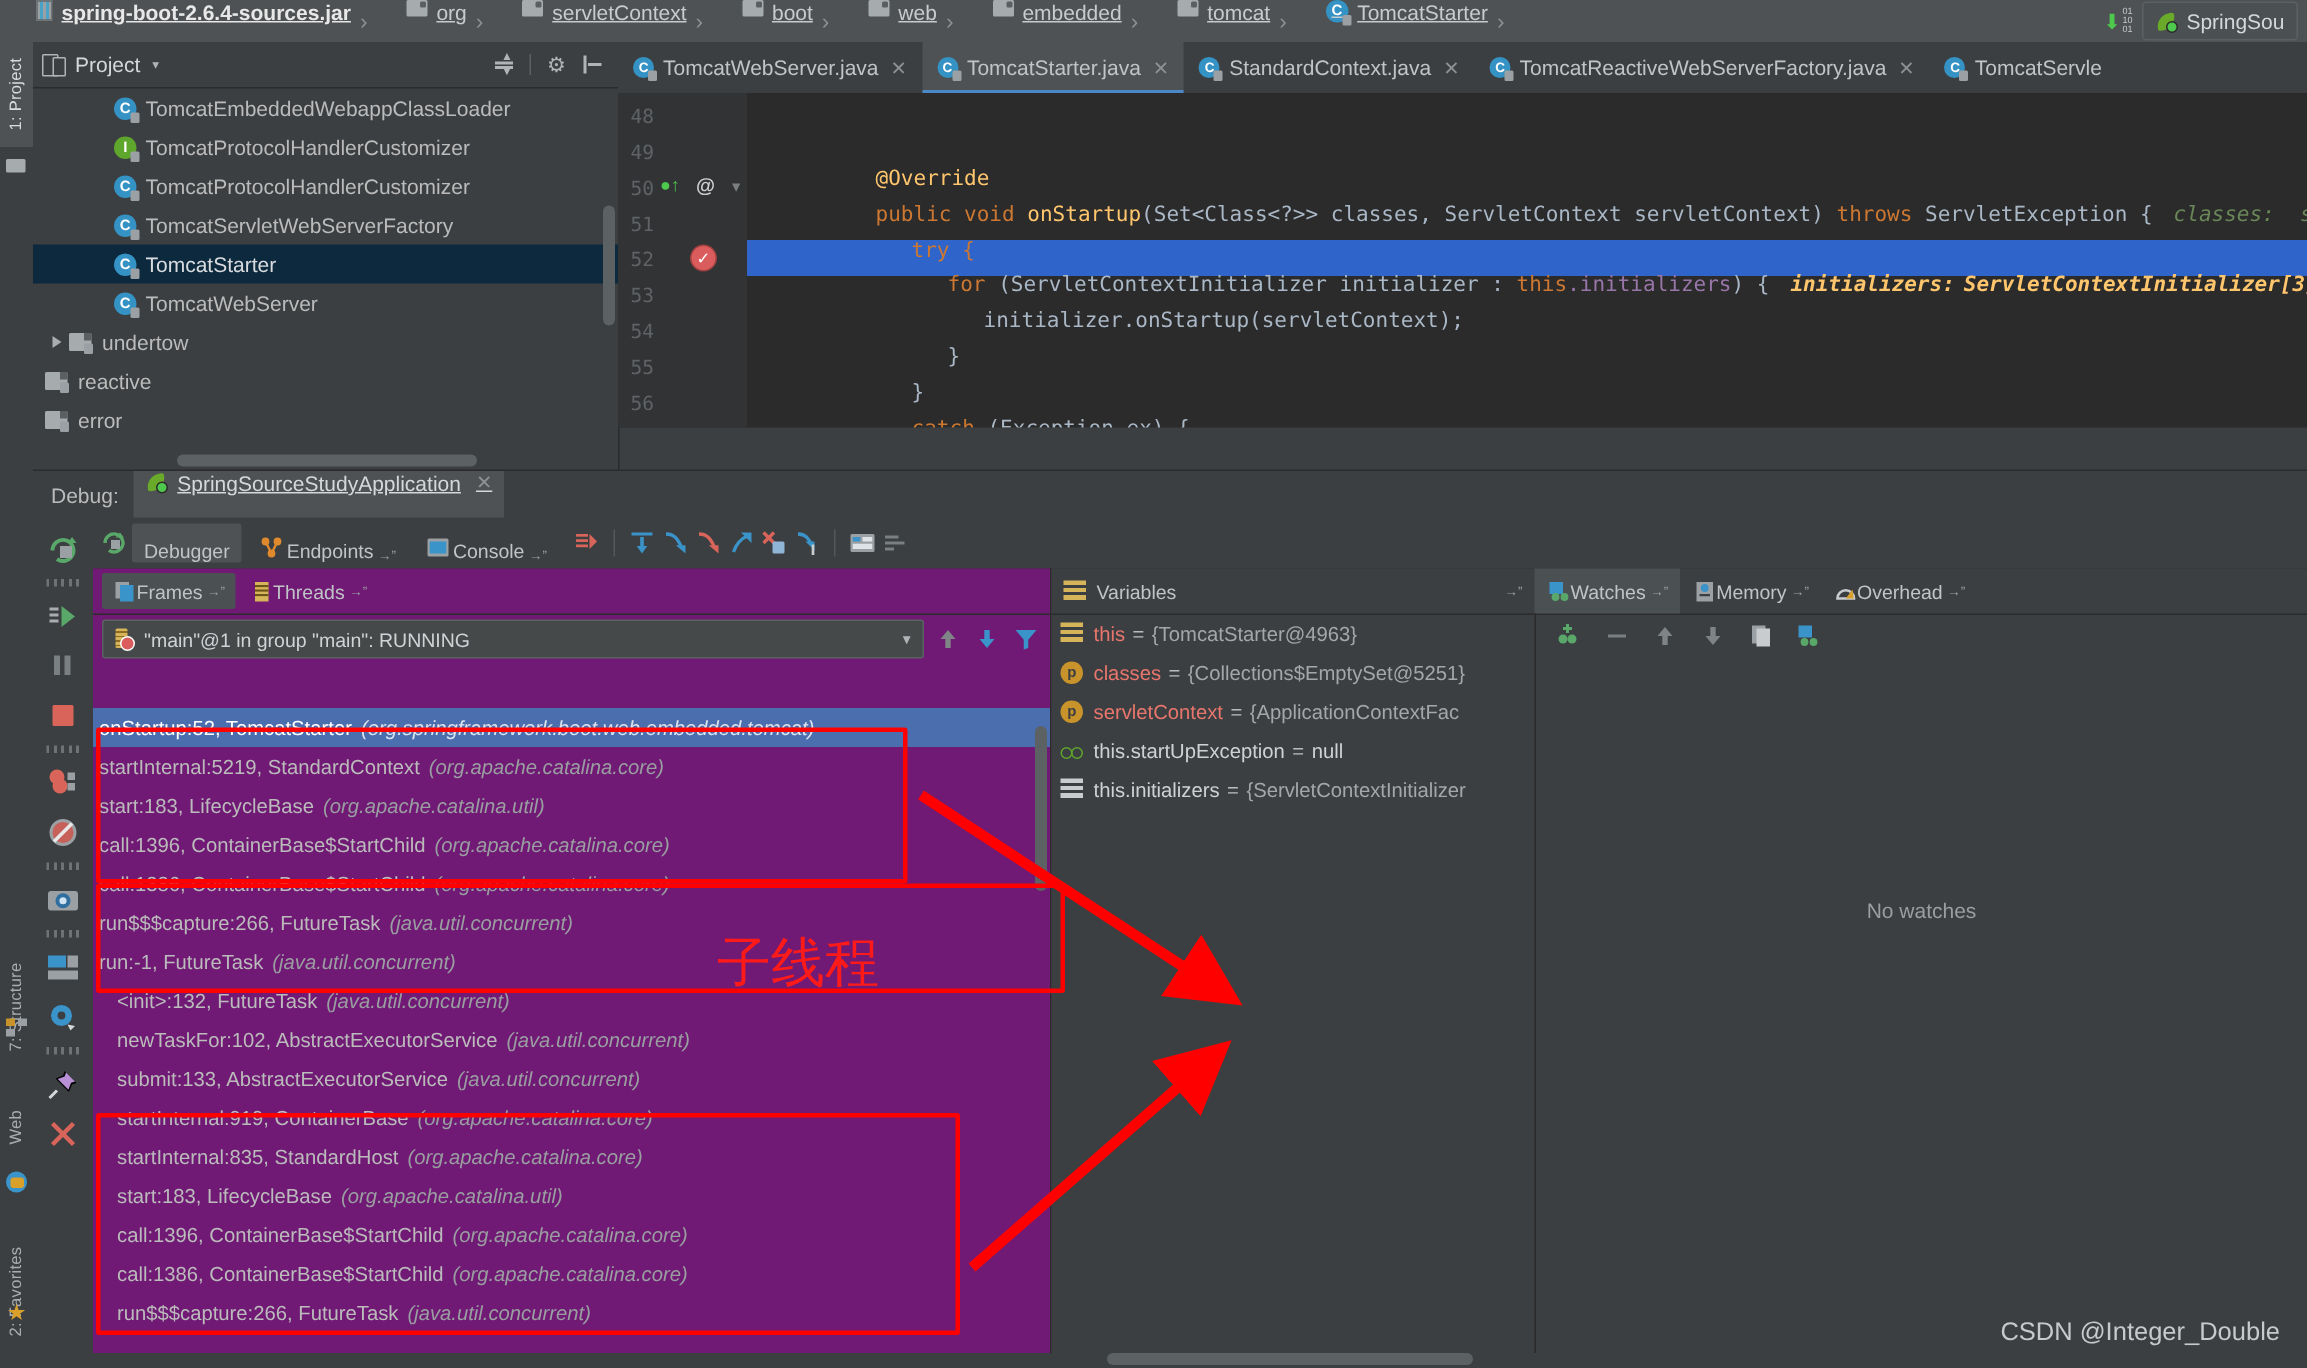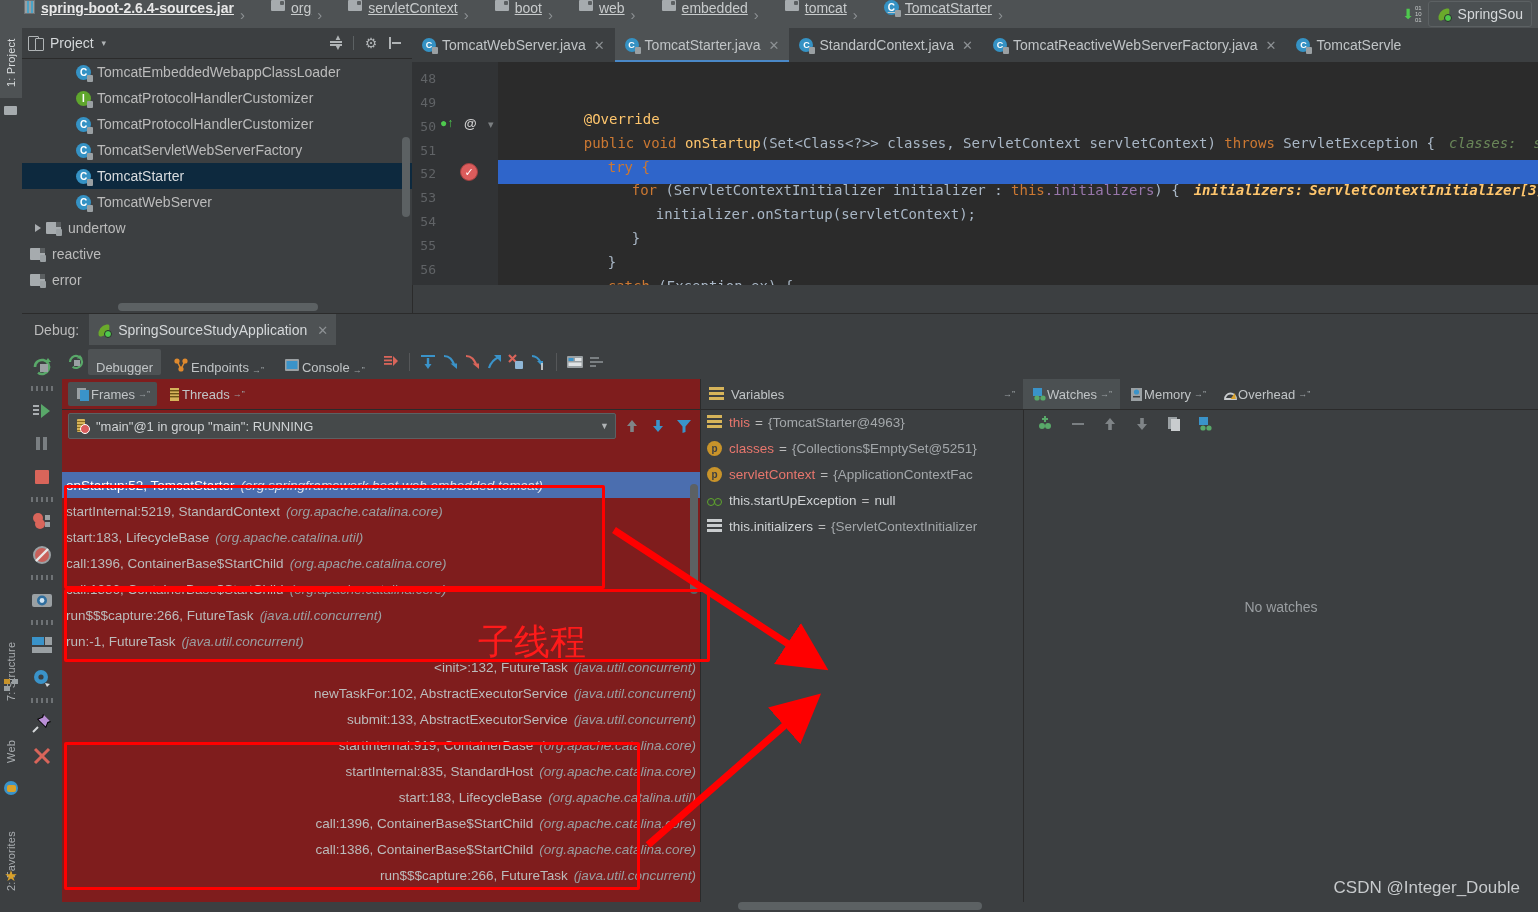--- a/index.html
+++ b/index.html
@@ -86,53 +86,53 @@
   .hint{color:#6a8759;font-style:italic;}
   .hintv{color:#ffc66d;font-style:italic;font-weight:bold;}
   .gut-bp{position:absolute;width:16px;height:16px;border-radius:50%;background:#db5c5c;border:1px solid #a04040;display:flex;align-items:center;justify-content:center;color:#fff;font-size:11px;}
   .gut-impl{position:absolute;color:#4ec94e;font-size:12px;font-weight:bold;}
   .gut-at{position:absolute;color:#d0d0d0;font-size:13px;font-weight:bold;}
   .fold{position:absolute;color:#7b7f81;font-size:11px;}
 
   
   #debug-titlebar{position:absolute;left:22px;top:313px;right:0;height:32px;background:#3c3f41;border-top:1px solid #2b2b2b;display:flex;align-items:center;}
   #debug-label{padding:0 10px 0 12px;font-size:14px;color:#bbbbbb;}
-  #debug-session-tab{display:flex;align-items:center;height:32px;padding:0 8px;background:#4e5254;font-size:14px;color:#d5d8da;}
+  #debug-session-tab{display:flex;height:32px;padding:0 8px;background:#4e5254;font-size:14px;color:#d5d8da;text-decoration:underline;}
   #debug-session-tab .etab-x{margin-left:10px;}
 
   #debug-toolbar{position:absolute;left:62px;top:345px;right:0;height:34px;background:#3c3f41;display:flex;align-items:center;gap:2px;border-bottom:1px solid #2b2b2b;}
   .dtab{display:flex;align-items:flex-end;height:26px;padding:0 8px;font-size:13px;color:#c0c4c6;border-radius:2px;}
   .dtab.active{background:#4e5254;}
   .dt-sep{width:1px;height:18px;background:#555759;margin:0 6px;}
   .tb-ico{width:20px;height:20px;display:flex;align-items:center;justify-content:center;font-size:15px;}
 
   
   #debug-rail{position:absolute;left:22px;top:345px;width:40px;bottom:0;background:#3c3f41;border-right:1px solid #2b2b2b;display:flex;flex-direction:column;align-items:center;padding-top:8px;gap:7px;}
   .rail-ico{width:26px;height:26px;display:flex;align-items:center;justify-content:center;}
   .rail-dots{width:22px;height:5px;background:repeating-linear-gradient(90deg,#6e7275 0 2px,transparent 2px 5px);}
 
   
-  #frames-panel{position:absolute;left:62px;top:379px;width:638px;bottom:0;background:#7f1d1d;border-right:1px solid #2b2b2b;}
+  #frames-panel{position:absolute;left:62px;top:379px;width:638px;bottom:0;background:#701a75;border-right:1px solid #2b2b2b;}
   #frames-tabs{height:30px;display:flex;align-items:center;padding-left:6px;gap:2px;border-bottom:1px solid #2b2b2b;}
   .ftab{display:flex;align-items:center;height:24px;padding:0 7px;font-size:13px;color:#c0c4c6;border-radius:2px;}
   .ftab.active{background:#4b5052;}
   .pinarrow{font-size:9px;color:#9aa0a3;margin-left:3px;}
   #thread-row{height:32px;display:flex;align-items:center;padding:0 6px;gap:6px;}
   #thread-combo{flex:1;height:24px;display:flex;align-items:center;background:#45494a;border:1px solid #5c6163;border-radius:2px;padding:0 6px;font-size:13px;color:#d0d3d5;}
   .combo-caret{margin-left:auto;font-size:9px;color:#b0b4b6;}
   .thread-ico{width:14px;height:14px;margin-right:7px;position:relative;flex:none;}
   .thread-ico:before{content:"";position:absolute;left:2px;top:0;width:8px;height:13px;background:repeating-linear-gradient(180deg,#d6b45a 0 2px,#8d6d22 2px 3px);border-radius:1px;}
   .thread-ico:after{content:"";position:absolute;right:-1px;bottom:-1px;width:8px;height:8px;border-radius:50%;background:#db5c5c;border:1px solid #fff;}
   #frames-list{position:absolute;left:0;top:93px;right:0;bottom:0;overflow:hidden;}
   .frame{height:26px;display:flex;align-items:center;padding:0 4px;font-size:13.5px;color:#bbbbbb;white-space:nowrap;}
   .frame.sel{background:#4b6eaf;color:#ffffff;}
   .frame .pkg{color:#9a9ea1;font-style:italic;margin-left:6px;}
   .frame.sel .pkg{color:#dbe3ee;font-style:italic;}
   .async-sep{height:22px;display:flex;align-items:center;padding-left:8px;background:#4a4e50;color:#c9cdd0;font-size:13px;font-weight:bold;}
-  .frame.indent{padding-left:16px;justify-content:flex-end;}
+  .frame.indent{padding-left:16px;}
   #frames-scrollbar{position:absolute;right:2px;top:105px;width:8px;height:110px;background:#5c6163;border-radius:4px;}
   #frames-hscroll{position:absolute;left:170px;bottom:2px;width:230px;height:8px;background:#5c6163;border-radius:4px;}
 
   
   #vars-panel{position:absolute;left:701px;top:379px;right:0;bottom:0;background:#3c3f41;}
   #vars-tabs{height:30px;display:flex;align-items:center;border-bottom:1px solid #2b2b2b;}
   .vtab{display:flex;align-items:center;height:30px;padding:0 8px;font-size:13px;color:#c0c4c6;}
   .vtab.active{background:#4b5052;}
   #vars-left{position:absolute;left:0;top:30px;width:322px;bottom:0;border-right:1px solid #2b2b2b;overflow:hidden;}
   .varrow{height:26px;display:flex;align-items:center;padding:0 6px;font-size:13.5px;white-space:nowrap;}

